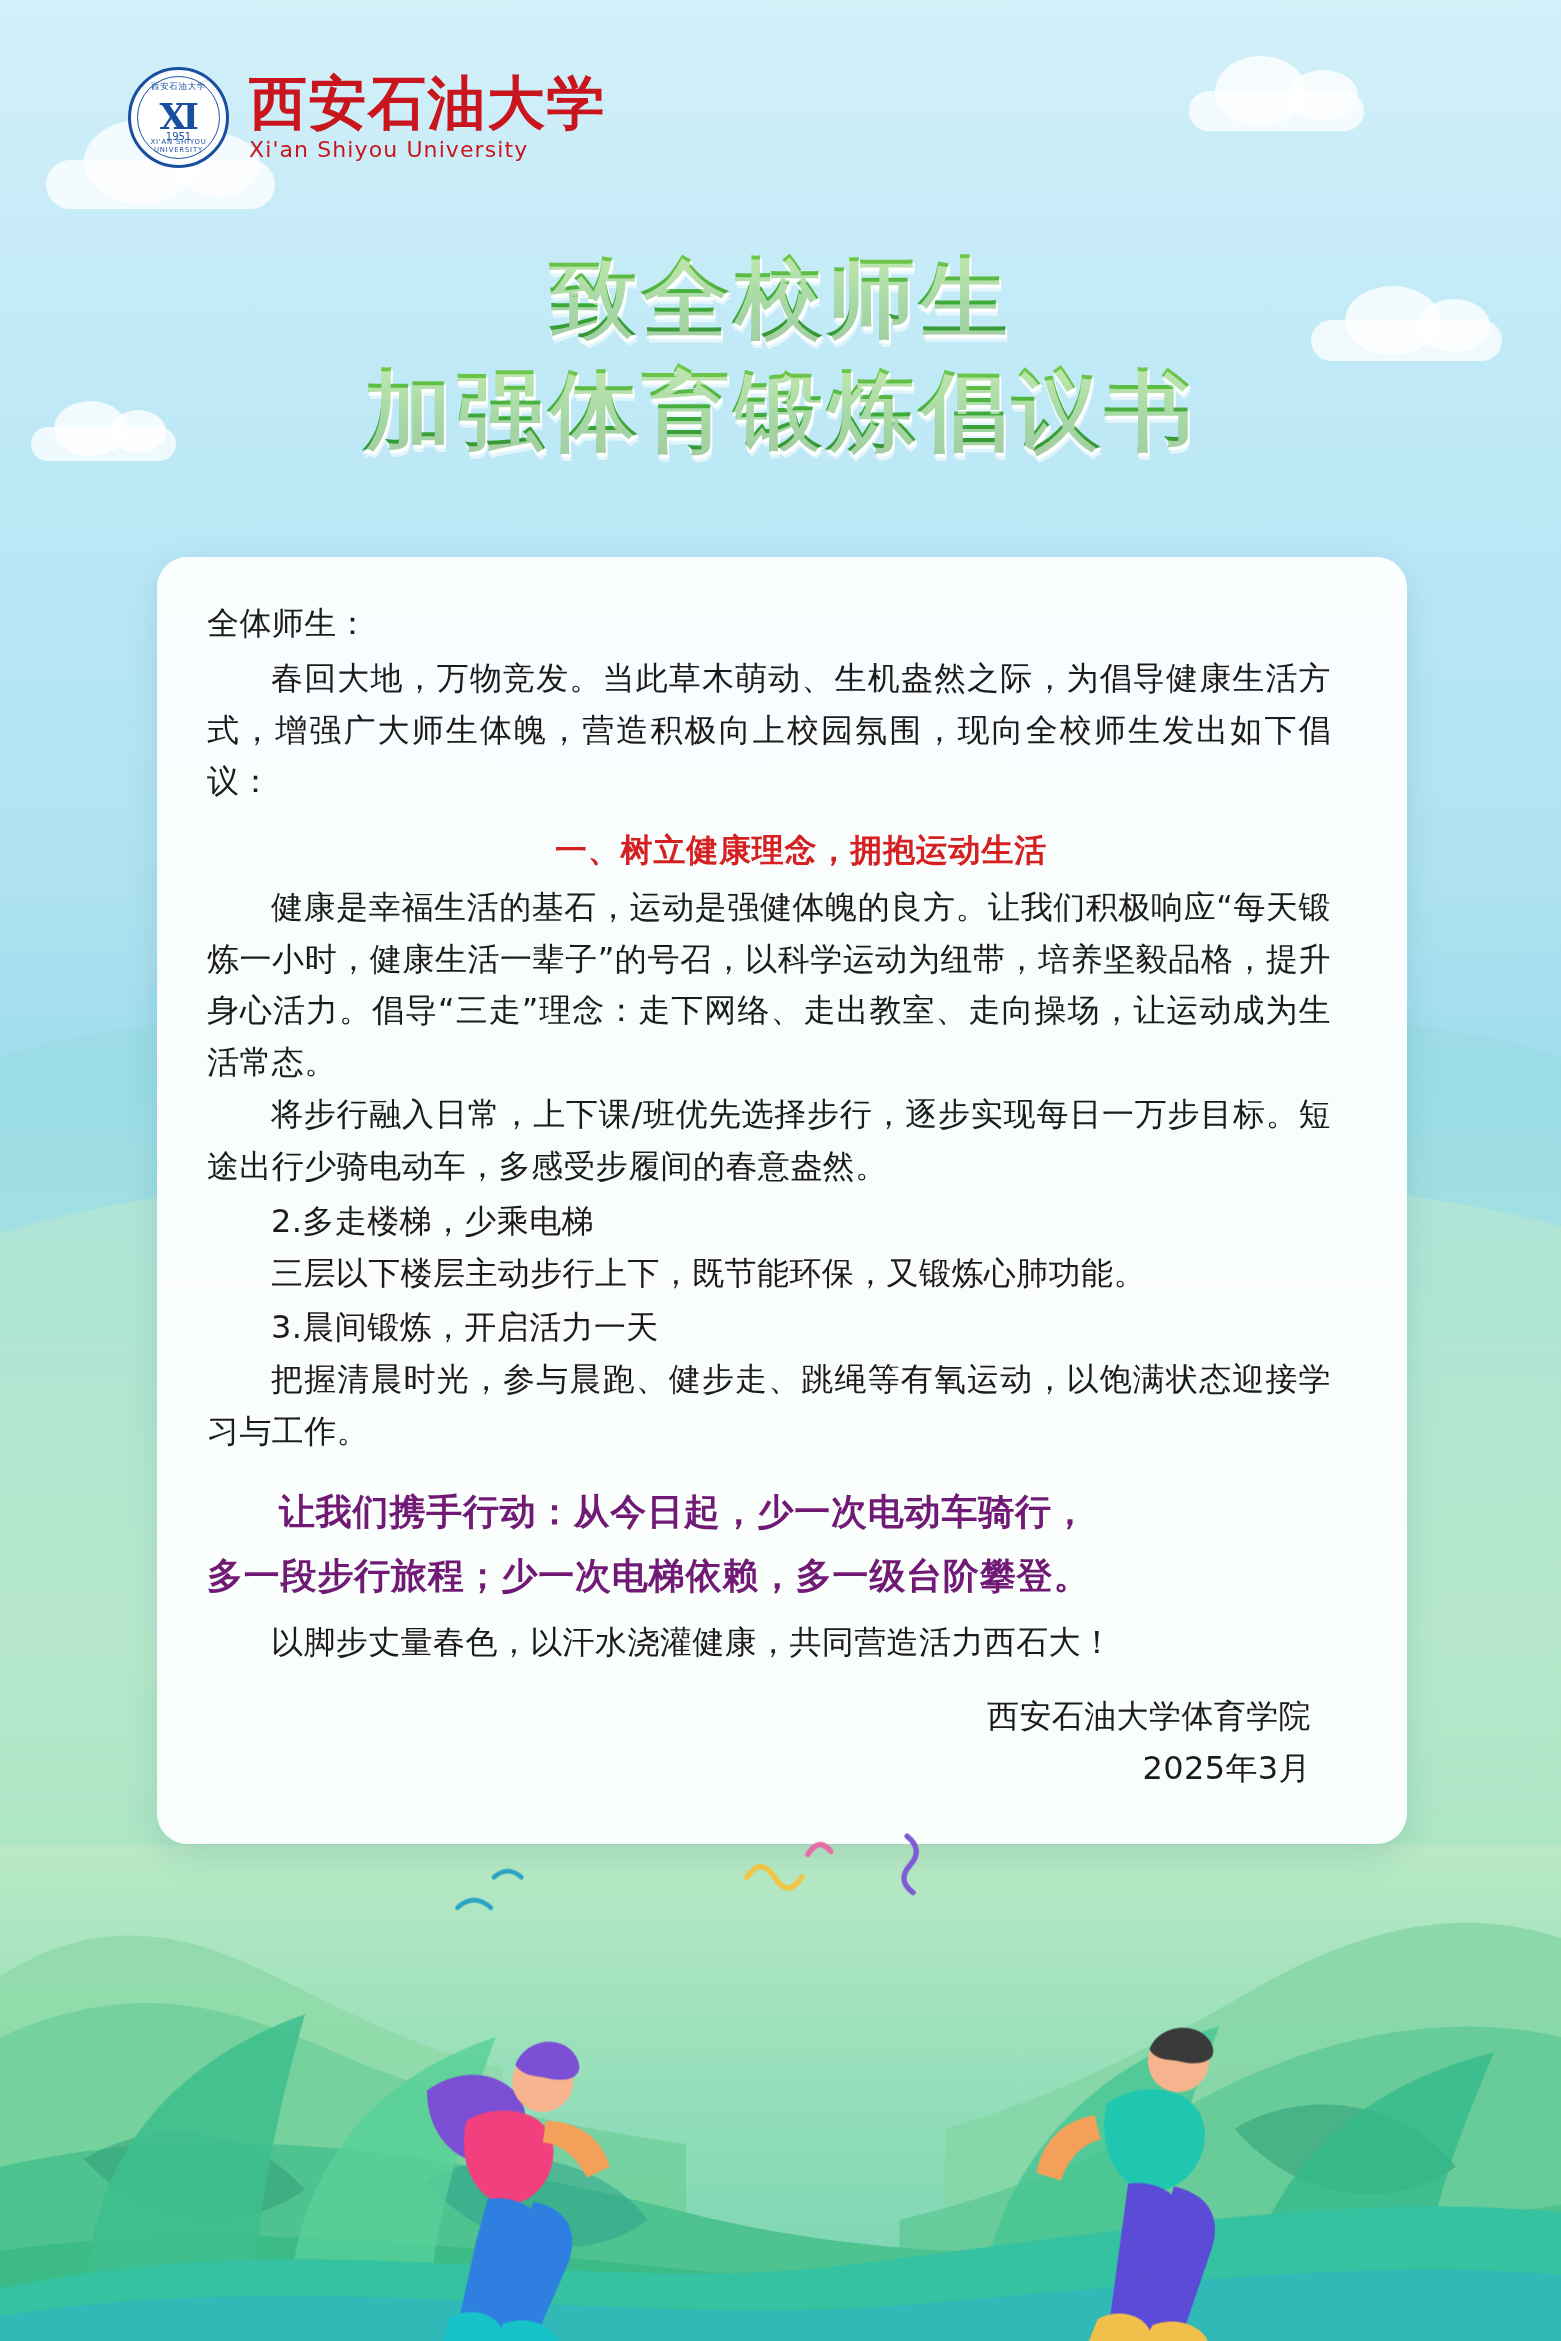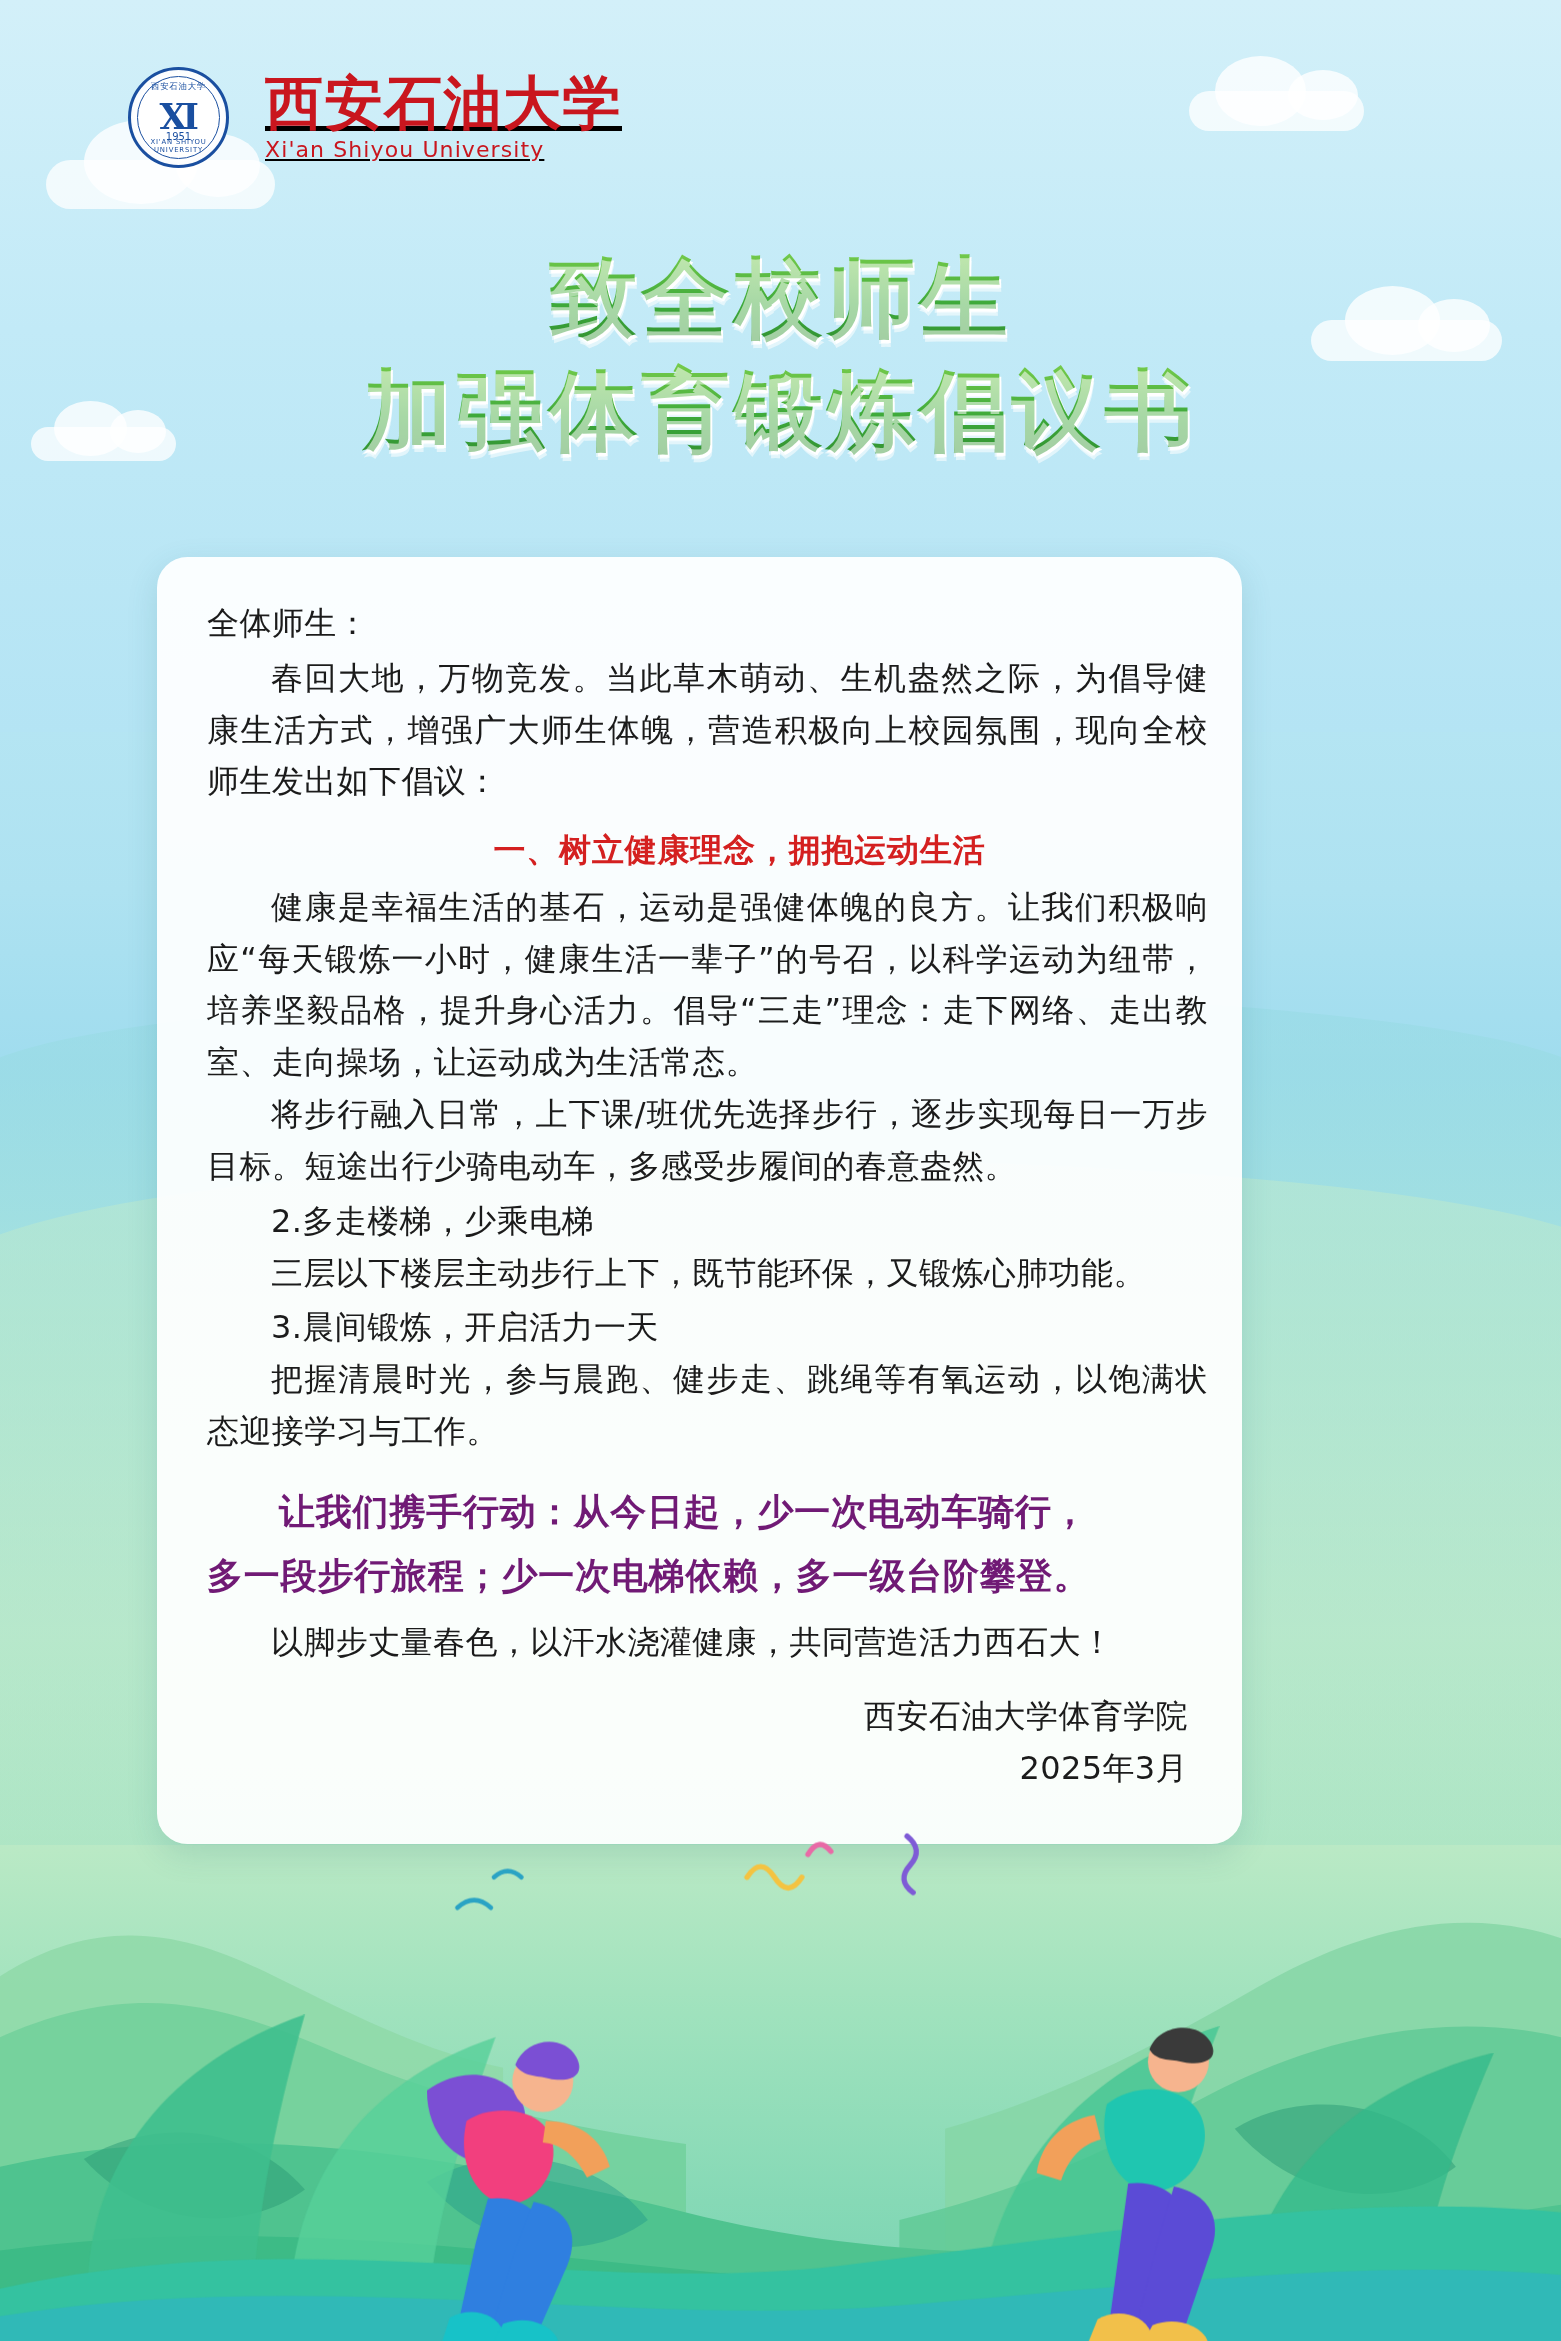--- a/index.html
+++ b/index.html
@@ -97,22 +97,21 @@
   }
   svg.full { width: 100%; height: 100%; display: block; }
 
   
   .logo-row {
     position: absolute;
     left: 128px;
     top: 67px;
     display: flex;
     align-items: center;
-    gap: 36px;
-    text-decoration: underline;
+    gap: 20px;
   }
   .logo-seal {
     width: 101px;
     height: 101px;
     border-radius: 50%;
     border: 3px solid #1a4fa0;
     background: radial-gradient(circle at 50% 50%, #ffffff 62%, #eaf2fb 100%);
     position: relative;
     box-sizing: border-box;
   }
@@ -203,25 +202,25 @@
     text-shadow: 0 3.8px 0 rgba(255,255,255,0.55);
     filter: drop-shadow(2.3px 3.8px 0 #ffffff);
     white-space: nowrap;
   }
 
   
   .card {
     position: absolute;
     left: 157px;
     top: 557px;
-    width: 1085px;
+    width: 1250px;
     background: rgba(255,255,255,0.93);
     border-radius: 30.5px;
     box-shadow: 0 10.7px 30.5px rgba(40,110,120,0.16);
-    padding: 41px 34px 49px 50px;
+    padding: 41px 76px 49px 50px;
     box-sizing: border-box;
   }
   .body-text {
     font-family: "DejaVu Sans", "Liberation Sans", sans-serif;
     font-size: 32px;
     line-height: 1.62;
     color: #1b1b1b;
     letter-spacing: 0.4px;
   }
   .salutation {

